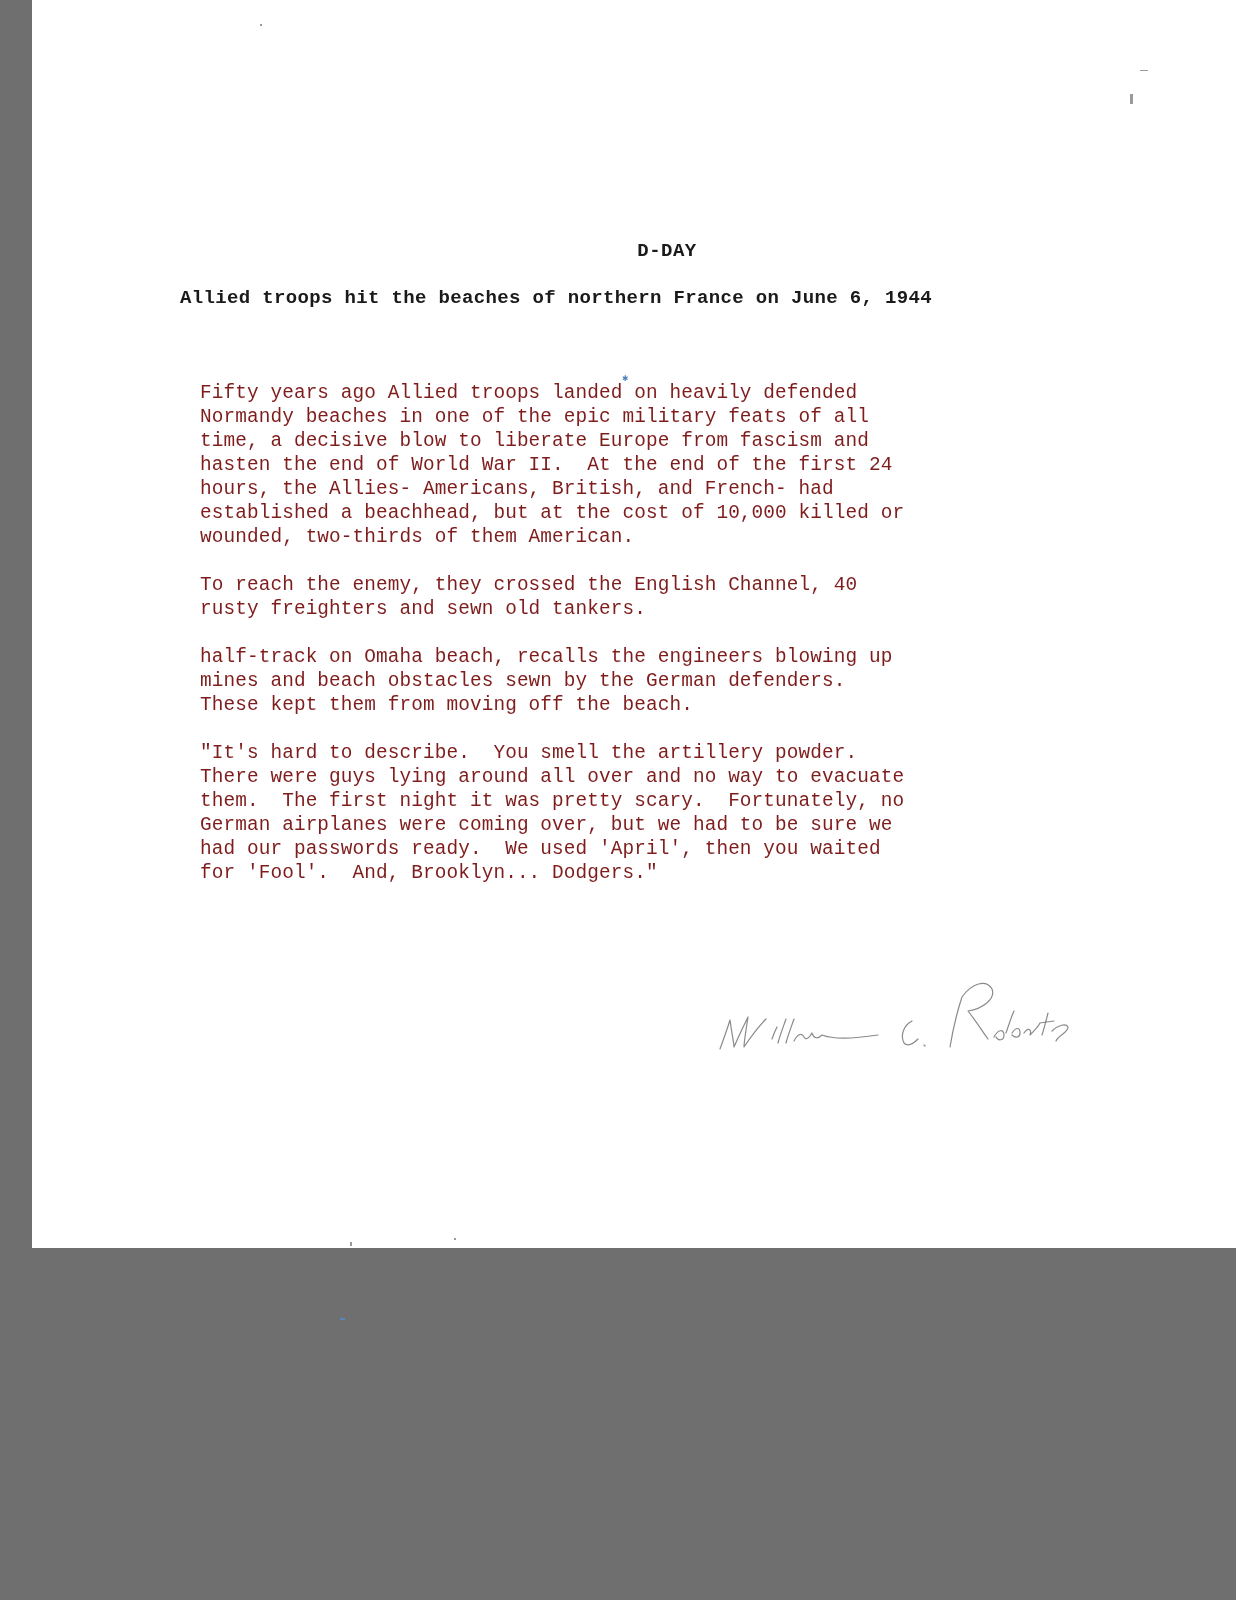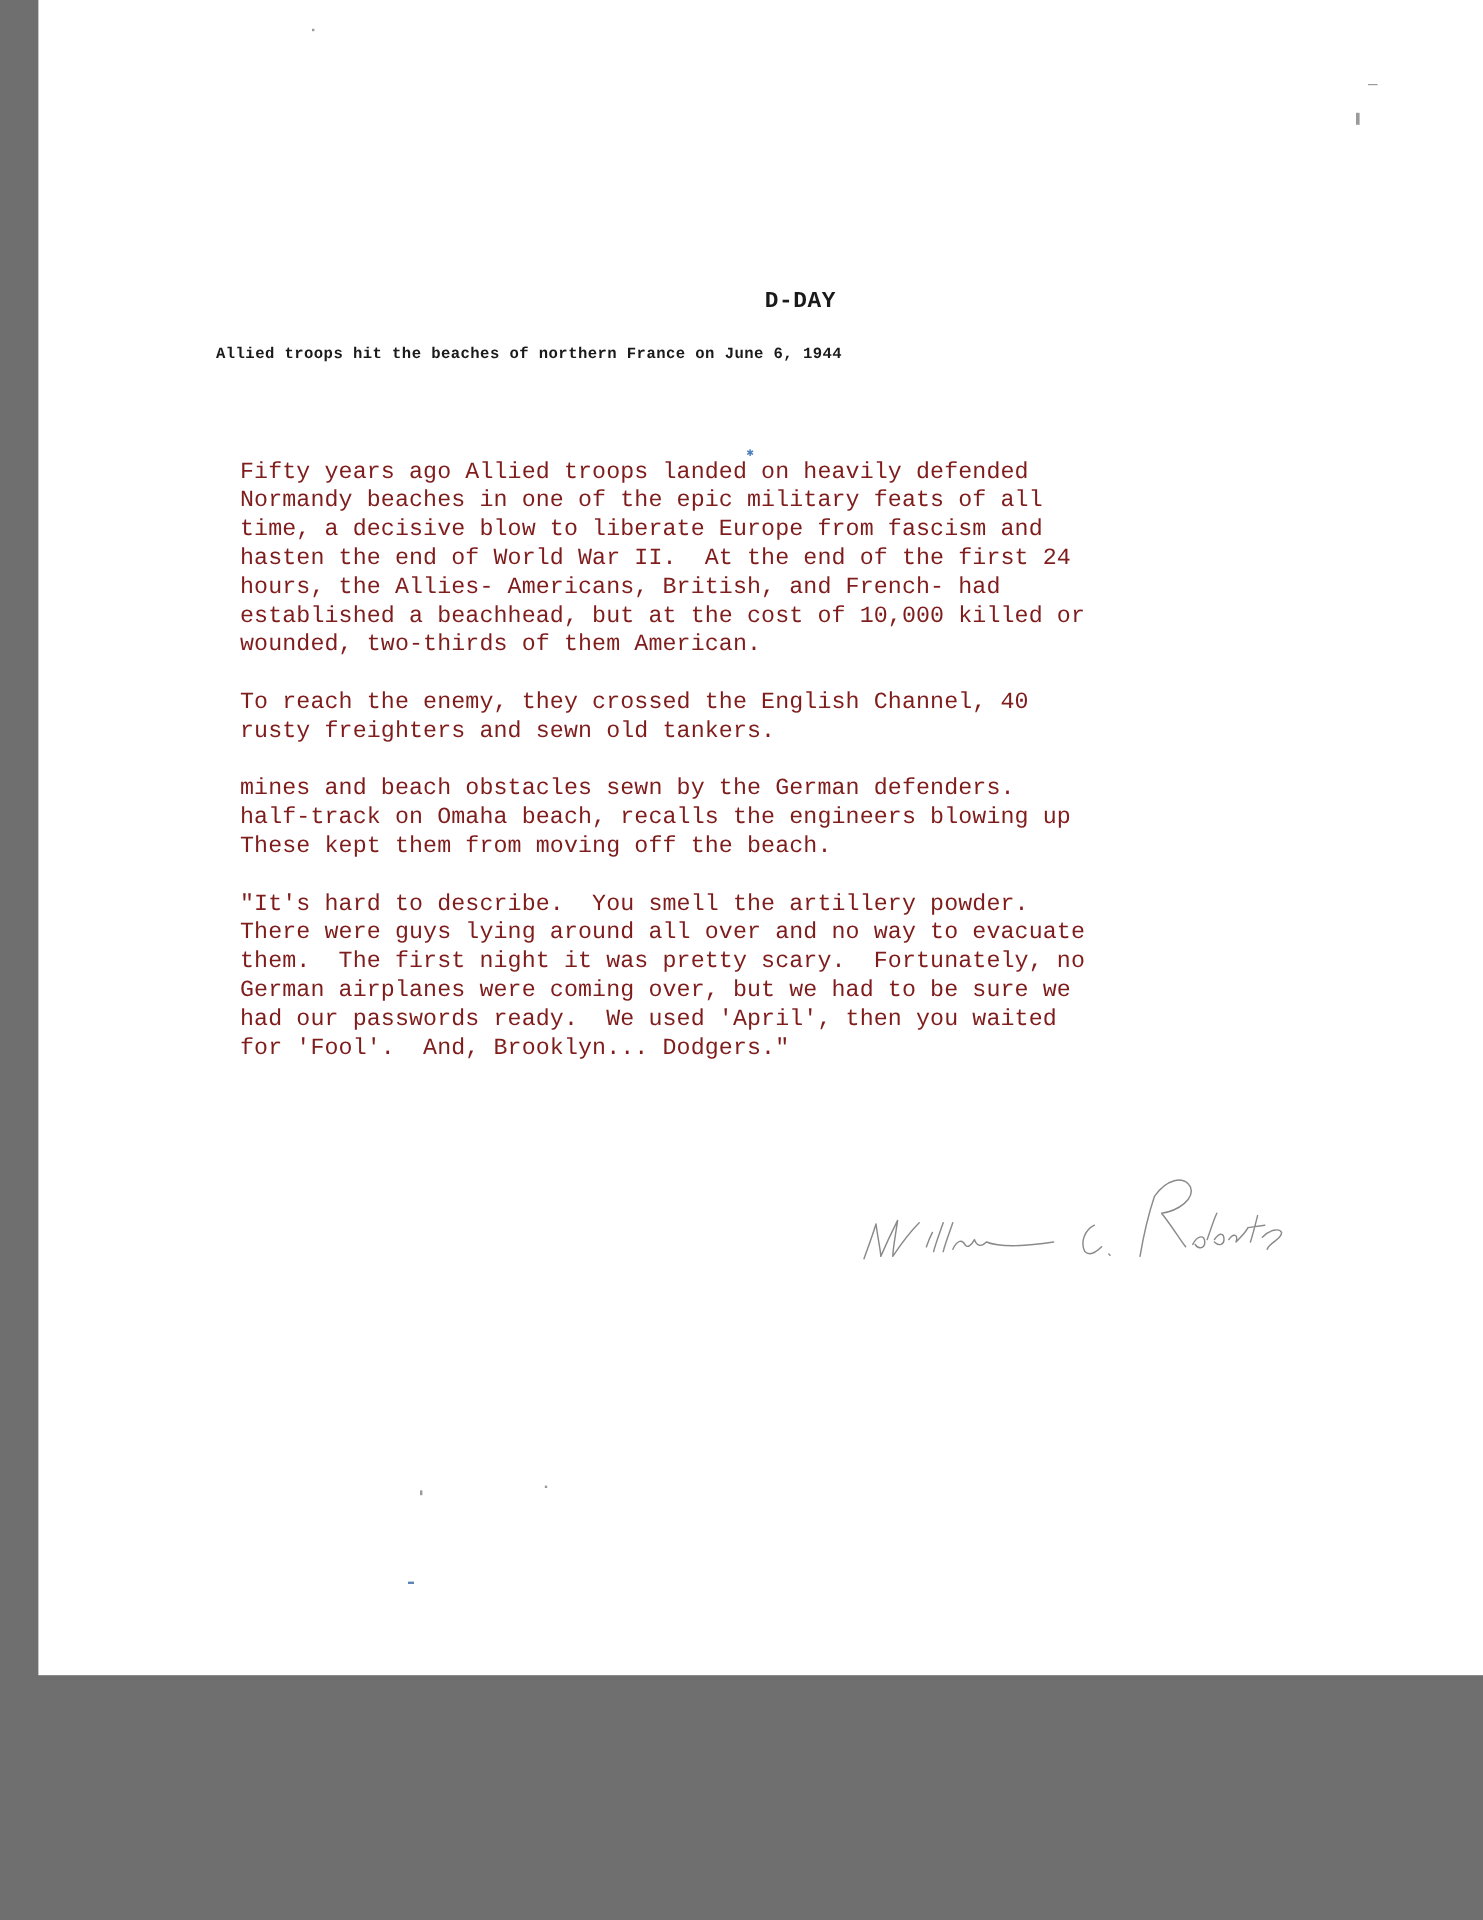--- a/index.html
+++ b/index.html
@@ -2,31 +2,31 @@
 <html><head>
   <meta charset="utf-8">
   <style>
     html, body { margin: 0; padding: 0; }
     body {
       width: 1236px; height: 1600px; position: relative; overflow: hidden;
       background: #6f6f6f;
       font-family: "Liberation Mono", "DejaVu Sans Mono", monospace;
     }
     .page {
-      position: absolute; left: 32px; top: 0; width: 1204px; height: 1396px;
+      position: absolute; left: 32px; top: 0; width: 1204px; height: 1248px;
       background: #ffffff;
     }
     .title {
       position: absolute; left: 0; top: 240px; width: 1270px; text-align: center;
       font-family: "Liberation Mono", monospace; font-weight: bold; font-size: 19px;
       color: #1a1a1a; letter-spacing: 0.5px;
     }
     .subtitle {
       position: absolute; left: 148px; top: 287px; white-space: pre;
-      font-family: "Liberation Mono", monospace; font-weight: bold; font-size: 13px;
+      font-family: "Liberation Mono", monospace; font-weight: bold; font-size: 19px;
       color: #1a1a1a; letter-spacing: 0.35px;
     }
     .body-text {
       position: absolute; left: 168px; top: 381px; width: 900px;
       font-family: "Liberation Mono", monospace; font-size: 19.4px; line-height: 24px;
       color: #7f1d1d; letter-spacing: 0.1px;
     }
     .para { margin: 0 0 24px 0; white-space: pre; }
     .signature {
       position: absolute; left: 650px; top: 975px; width: 400px; height: 90px;
@@ -41,21 +41,21 @@
 
 <div class="page">
   <div class="title">D-DAY</div>
   <div class="subtitle">Allied troops hit the beaches of northern France on June 6, 1944</div>
 
   <div class="ink-mark">✱</div>
 
   <div class="body-text">
     <div class="para"><div>Fifty years ago Allied troops landed on heavily defended</div><div>Normandy beaches in one of the epic military feats of all</div><div>time, a decisive blow to liberate Europe from fascism and</div><div>hasten the end of World War II.  At the end of the first 24</div><div>hours, the Allies- Americans, British, and French- had</div><div>established a beachhead, but at the cost of 10,000 killed or</div><div>wounded, two-thirds of them American.</div></div>
     <div class="para"><div>To reach the enemy, they crossed the English Channel, 40</div><div>rusty freighters and sewn old tankers.</div></div>
-    <div class="para"><div>mines and beach obstacles sewn by the German defenders.</div><div>half-track on Omaha beach, recalls the engineers blowing up</div><div>These kept them from moving off the beach.</div></div>
+    <div class="para"><div>half-track on Omaha beach, recalls the engineers blowing up</div><div>mines and beach obstacles sewn by the German defenders.</div><div>These kept them from moving off the beach.</div></div>
     <div class="para"><div>"It's hard to describe.  You smell the artillery powder.</div><div>There were guys lying around all over and no way to evacuate</div><div>them.  The first night it was pretty scary.  Fortunately, no</div><div>German airplanes were coming over, but we had to be sure we</div><div>had our passwords ready.  We used 'April', then you waited</div><div>for 'Fool'.  And, Brooklyn... Dodgers."</div></div>
   </div>
 
   <div class="signature" aria-label="William C. Roberts">
     <svg width="400" height="90" viewBox="0 0 400 90" fill="none" stroke="#8a8a8a" stroke-width="1.2" stroke-linecap="round" stroke-linejoin="round">
 
       <path d="M48 45 C44 58 40 68 38 74 M48 45 C50 60 52 68 52 72 C58 58 62 50 66 42 M66 42 C64 56 62 66 62 72 C70 60 78 50 84 44"></path>
 
       <path d="M90 64 C92 58 94 54 95 52 M96 68 C98 60 102 50 104 44 M104 68 C106 60 110 50 112 44 M112 66 C116 58 120 58 122 62 C124 66 128 62 130 58 C132 64 136 64 140 60 C150 64 170 64 196 60"></path>
 

